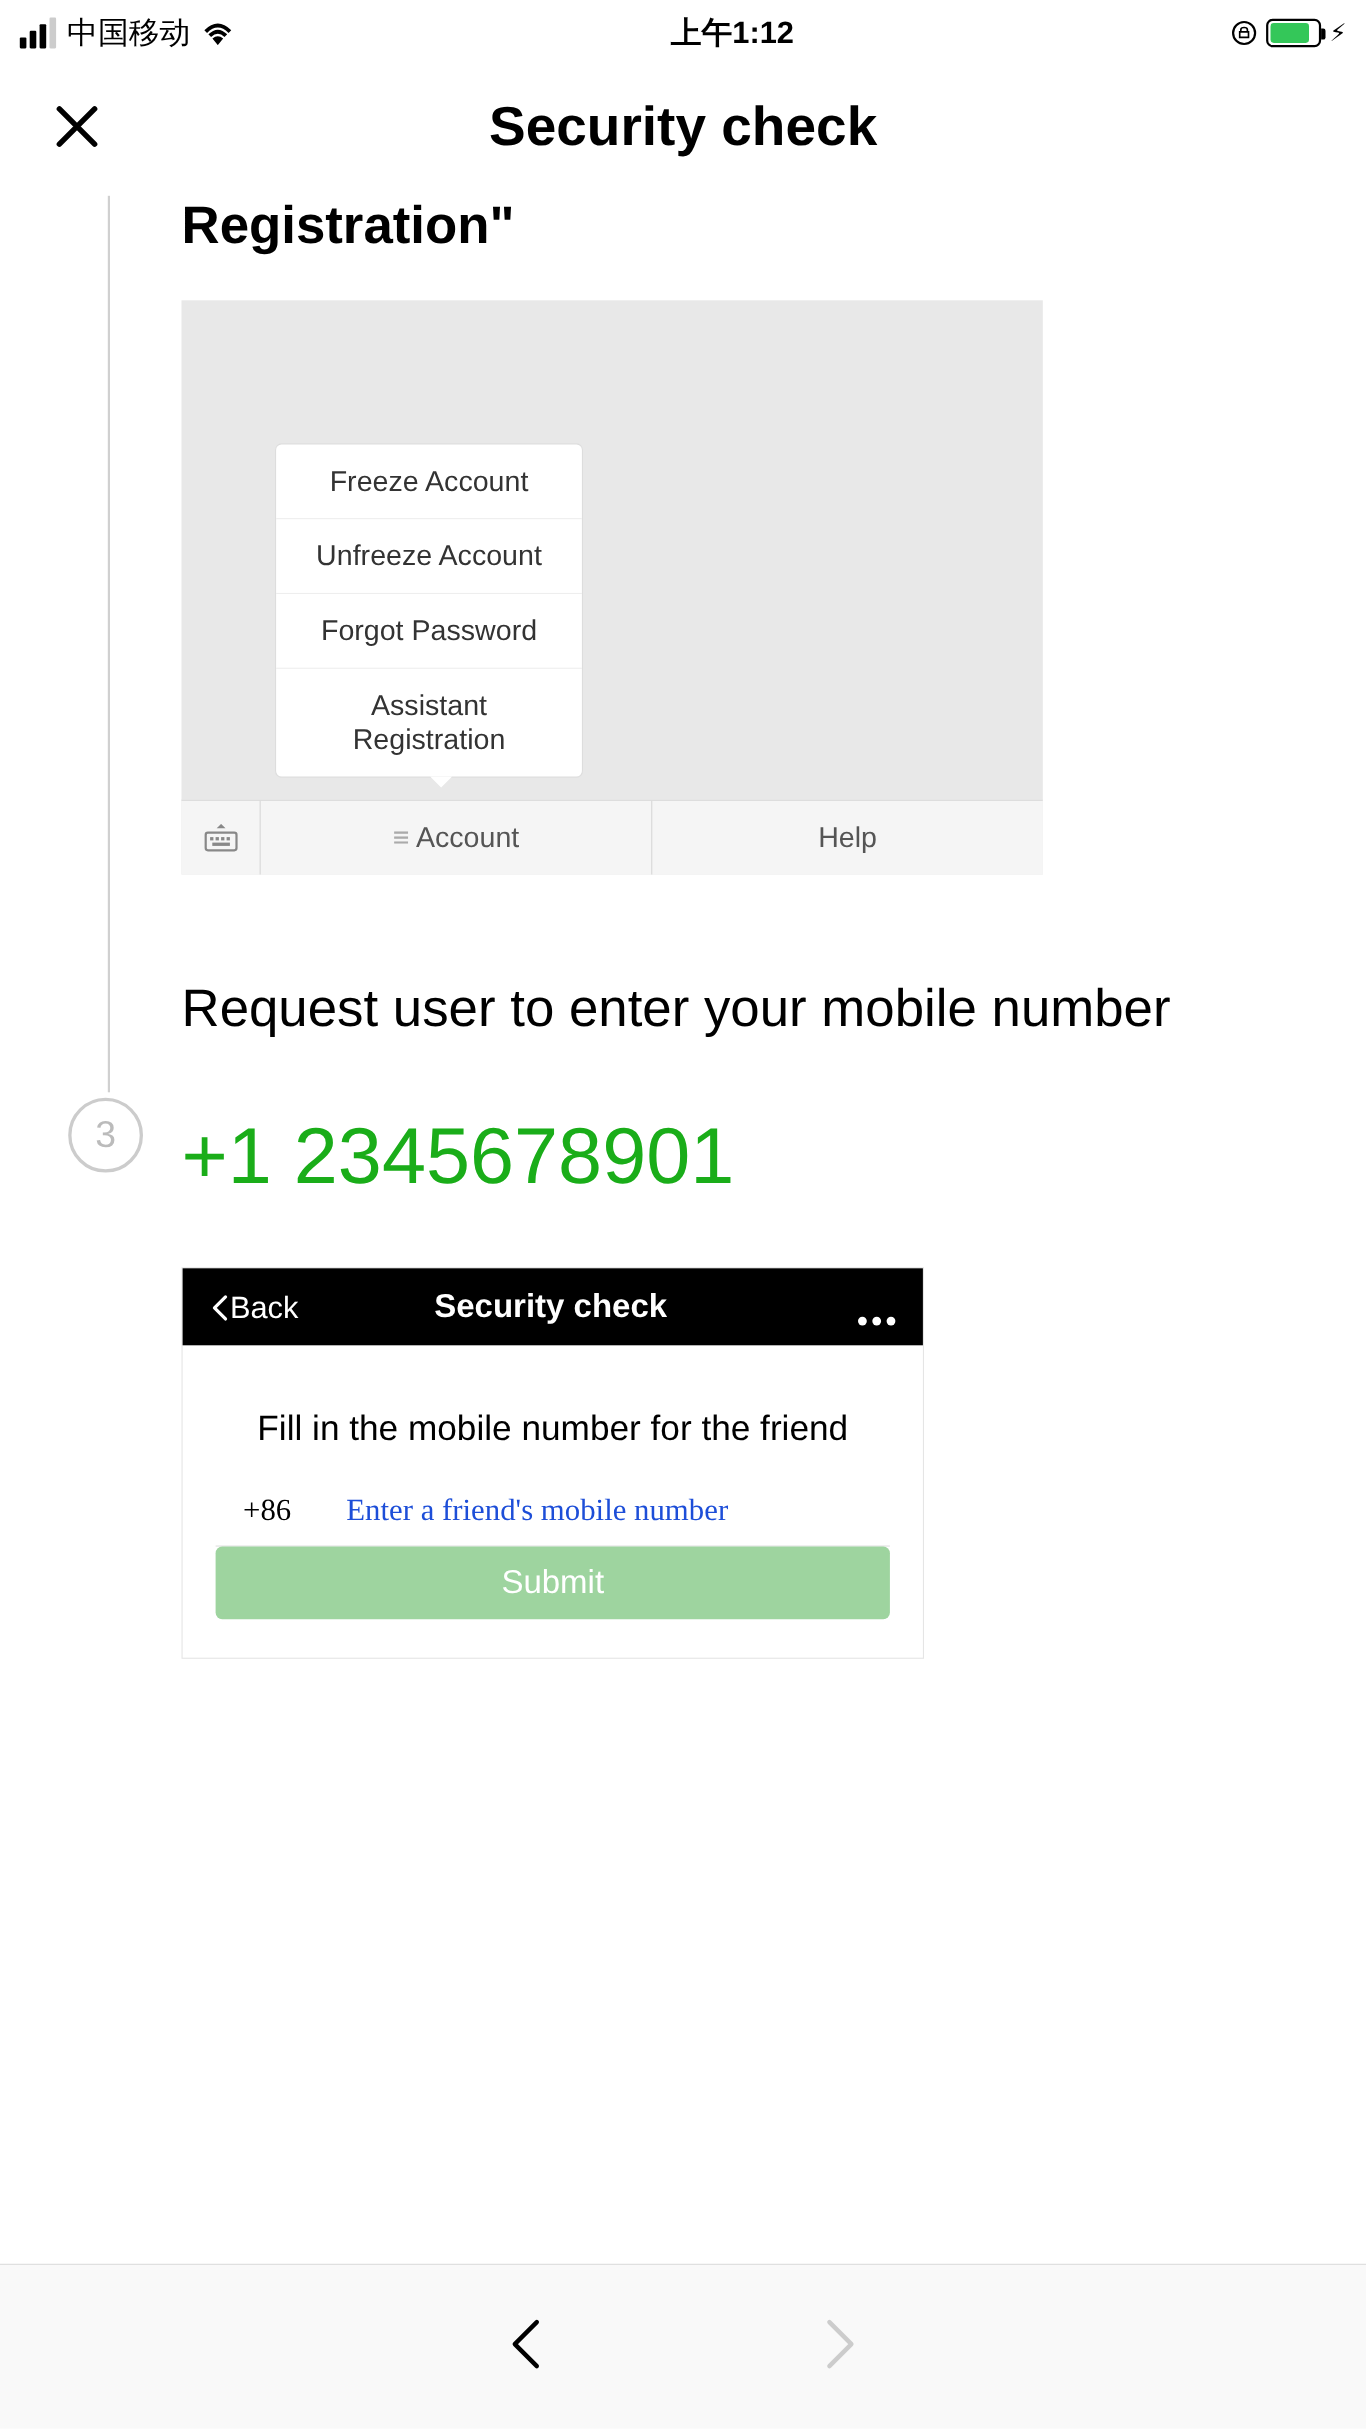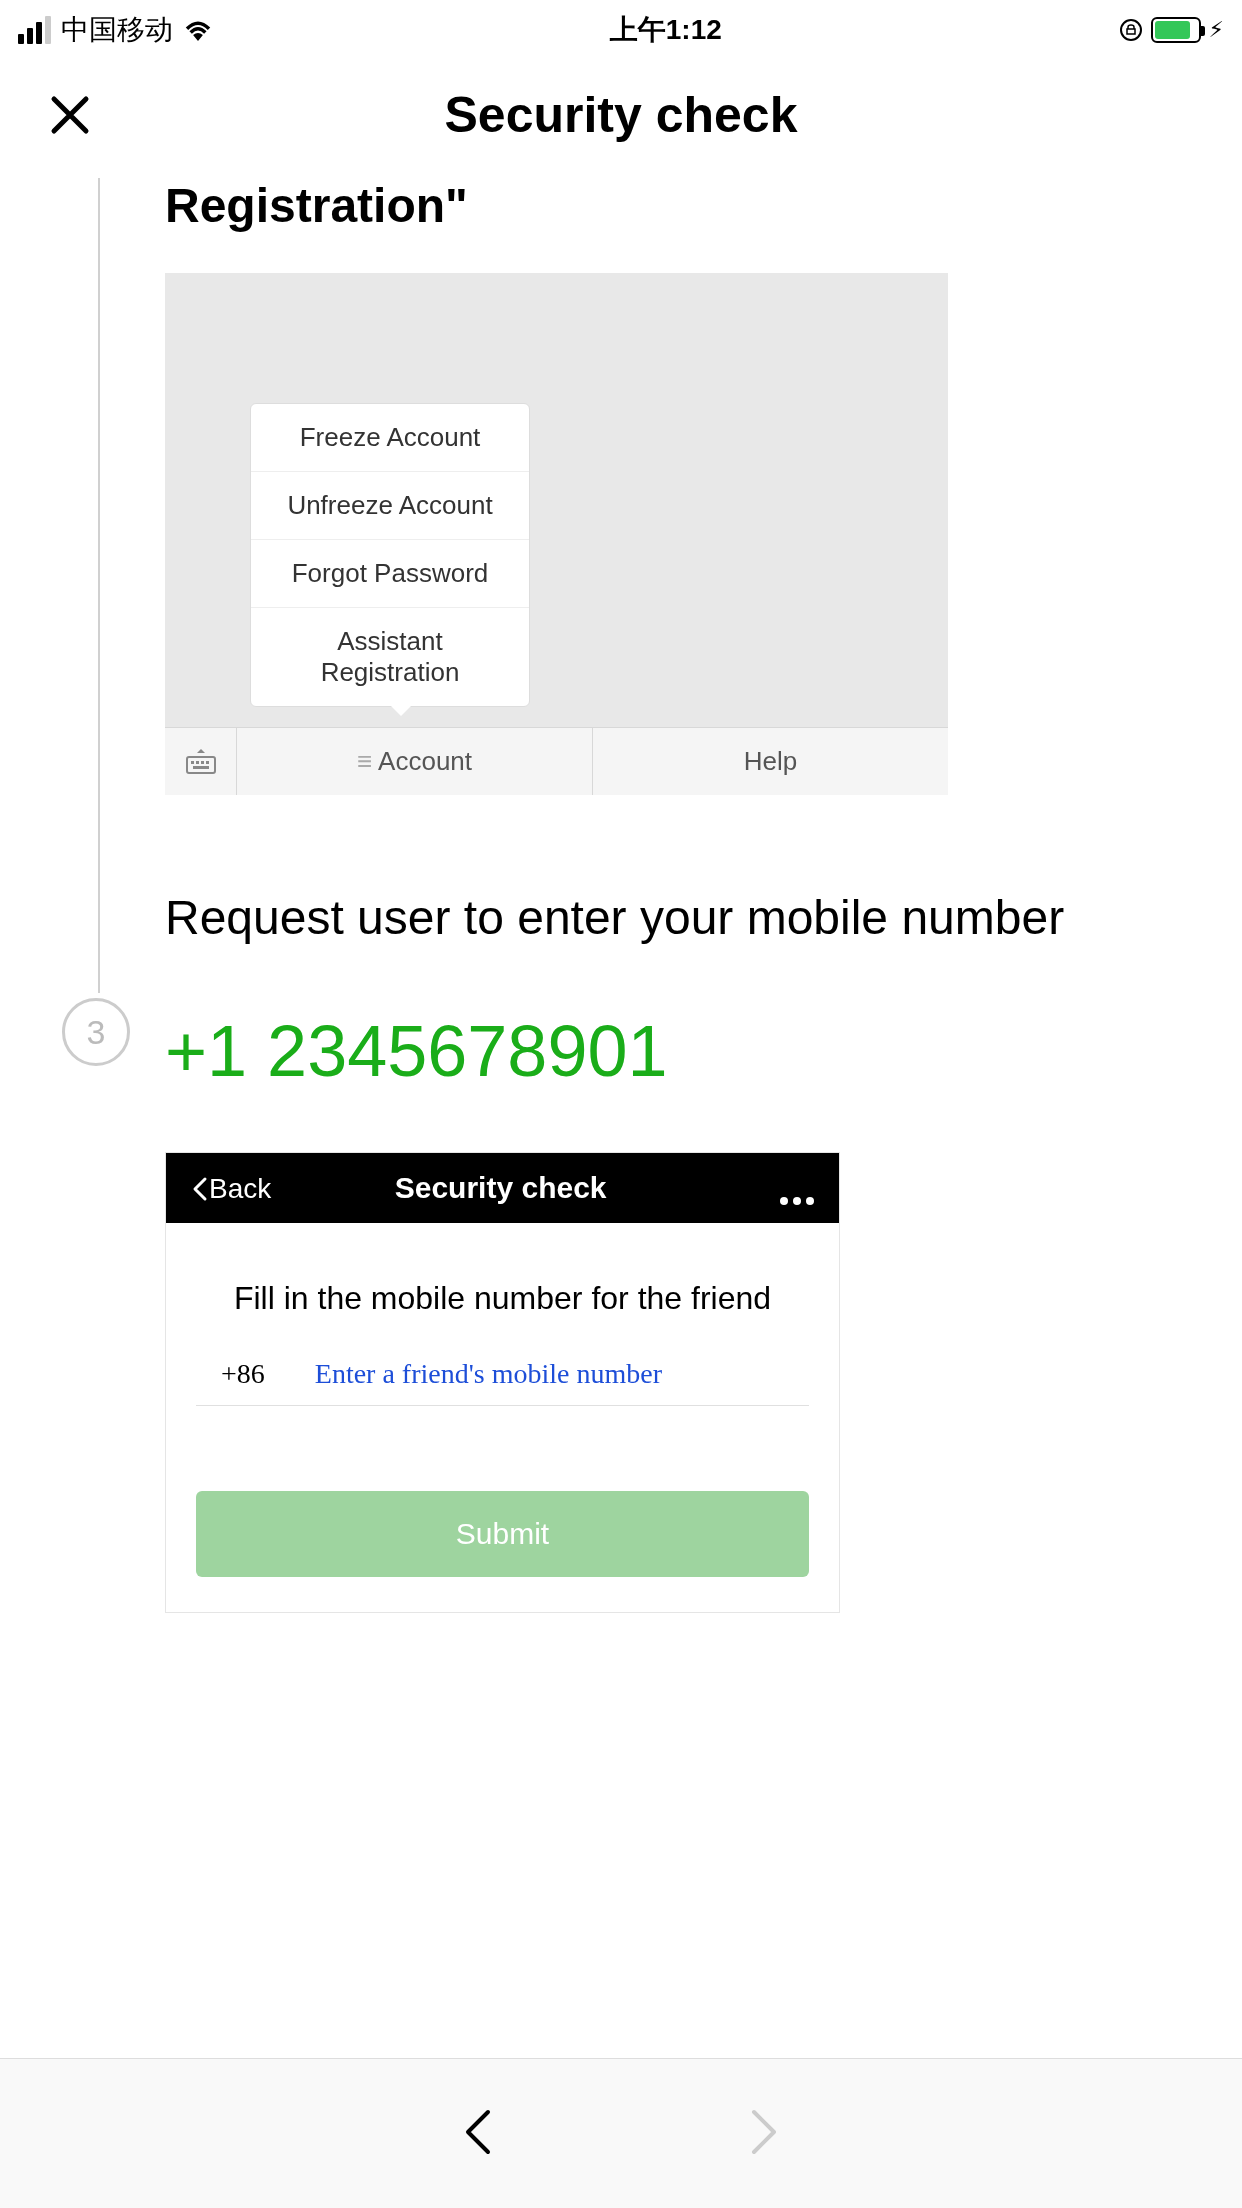--- a/index.html
+++ b/index.html
@@ -206,24 +206,23 @@
       padding-bottom: 15px;
       border-bottom: 1px solid #e0e0e0;
       font-family: Liberation Serif, serif;
     }
     .mock-country { font-size: 28px; padding: 0 25px; color: #000; }
     .mock-placeholder { font-size: 28px; color: #1d4ed8; margin-left: 25px; }
     .mock-submit {
       background: #9ed49f;
       color: #fff;
       text-align: center;
-      padding: 26px 0;
+      padding: 16px 0;
       font-size: 30px;
       border-radius: 6px;
-      margin-top: 85px;
     }
     
     
     .bottom-nav {
       position: absolute;
       bottom: 0;
       left: 0;
       right: 0;
       height: 150px;
       border-top: 1px solid #ddd;

